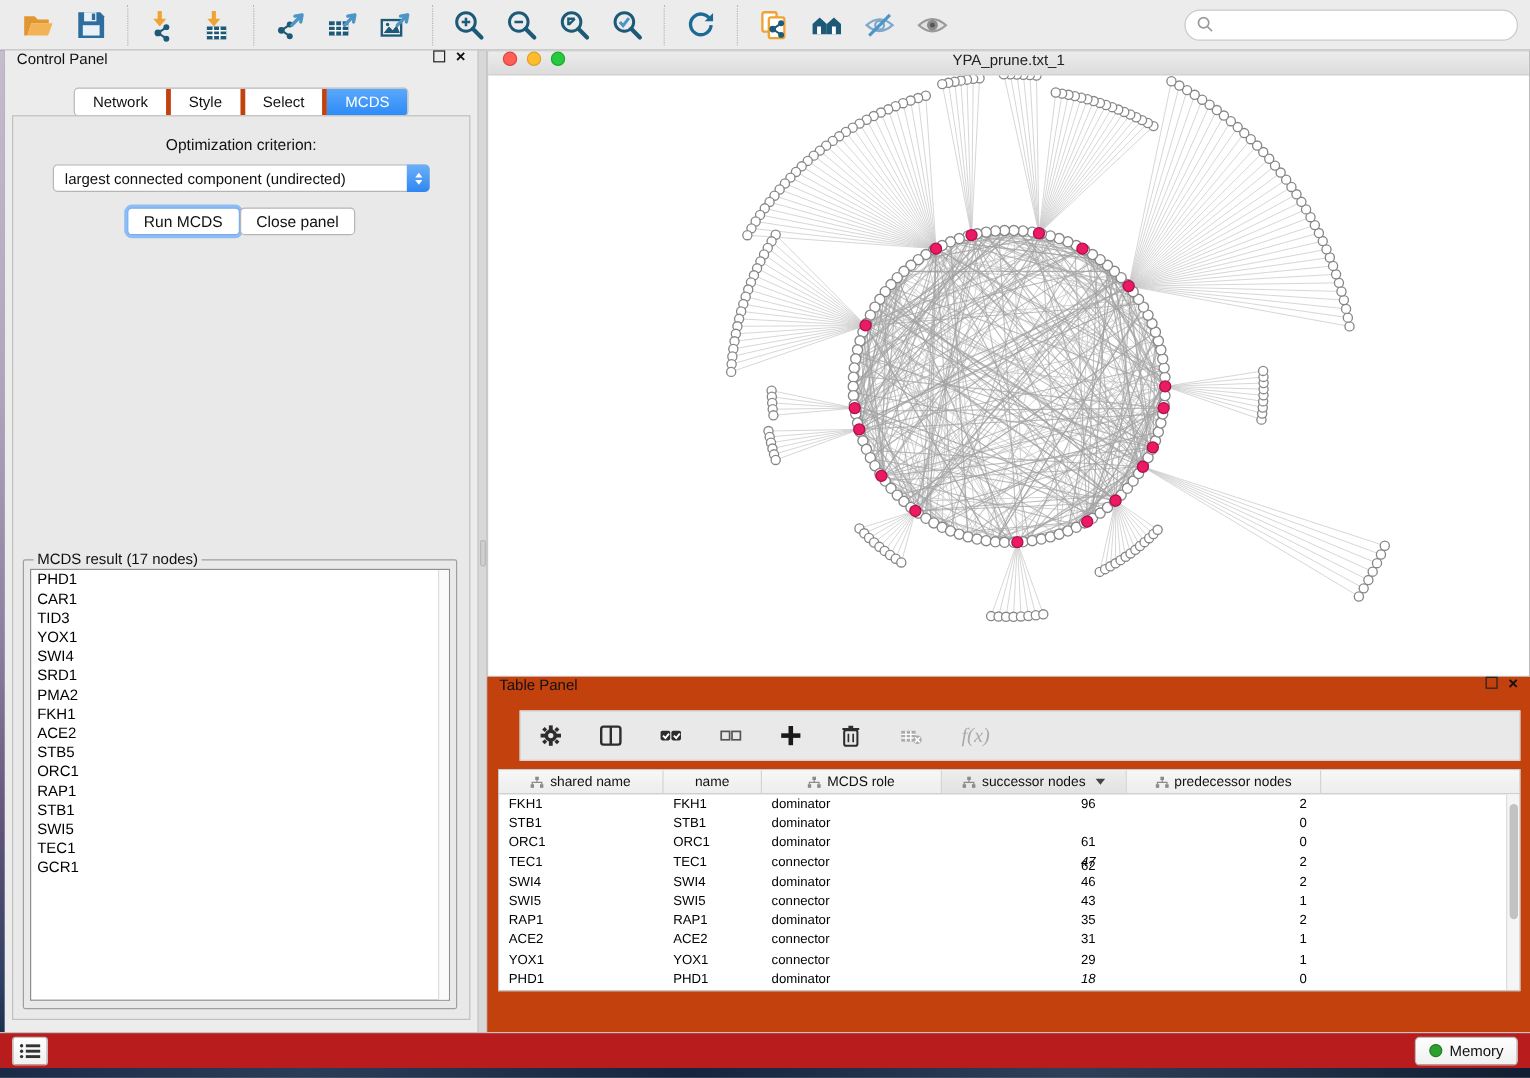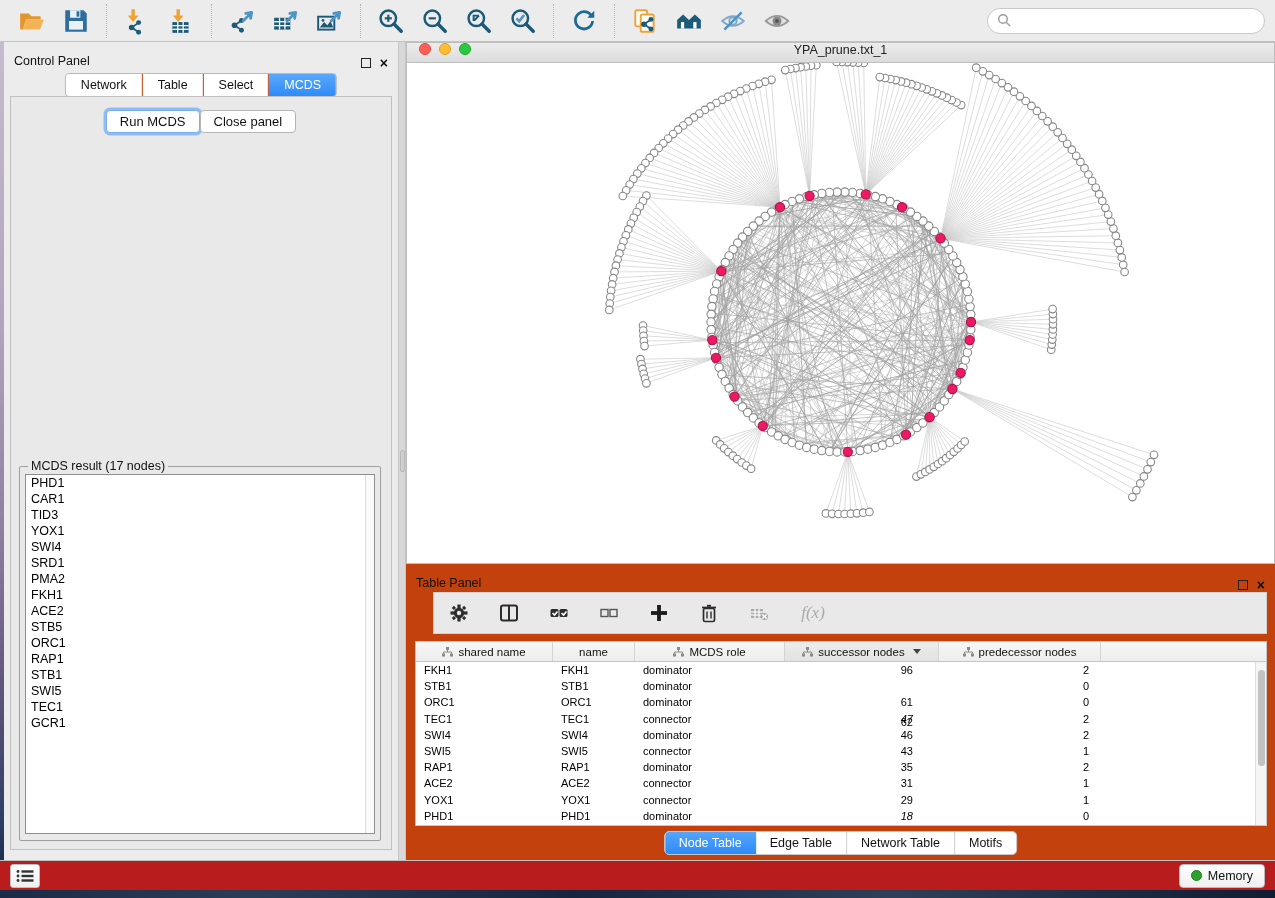--- a/index.html
+++ b/index.html
@@ -24,28 +24,28 @@
   .searchbox { margin-left:auto; width:278px; height:26px; background:#fff; border:1px solid #c9c9c9;
     border-radius:13px; display:flex; align-items:center; padding:0 9px; }
   .searchbox input { border:none; outline:none; flex:1; font-size:12px; font-family:"Liberation Sans",sans-serif;
     background:transparent; }
 
   
   .main { position:absolute; left:4px; top:42px; width:1271px; height:818px; background:#d8d8d8; }
 
   
   .control-panel { position:absolute; left:0; top:0; width:394px; height:818px; background:#ececec; }
-  .panel-titlerow { position:relative; height:26px; display:flex; align-items:flex-end; padding:0 10px; }
+  .panel-titlerow { position:relative; height:26px; display:flex; align-items:flex-start; padding:0 10px; }
   .panel-title { font-size:12.5px; color:#111; }
   .win-btns { margin-left:auto; display:flex; align-items:center; gap:9px; }
   .float-btn { width:10px; height:10px; border:1.6px solid #222; background:transparent; }
   .close-btn { font-size:14px; font-weight:bold; color:#111; line-height:10px; }
   .cp-tabs { position:absolute; left:50%; transform:translateX(-50%); top:31px; display:flex;
     background:#fff; border:1px solid #b9b9b9; border-radius:4px; overflow:hidden; }
-  .cp-tab { font-size:12.5px; padding:4px 15px; color:#111; border-right:1px solid #c2410c; }
+  .cp-tab { font-size:12.5px; padding:4px 15px; color:#111; border-right:4px solid #c2410c; }
   .cp-tab:last-child { border-right:none; }
   .cp-tab.active { background:linear-gradient(#5aa8fc,#2e8bf7); color:#fff; border-right:none; }
   .cp-body { position:absolute; left:6px; right:6px; top:54px; bottom:10px; background:#e9e9e9;
     border:1px solid #c0c0c0; }
   .opt-label { text-align:center; margin-top:16px; font-size:13px; color:#111; }
   .dropdown { margin:9px auto 0; width:314px; height:23px; background:#fff; border:1px solid #b5b5b5;
     border-radius:4px; display:flex; align-items:center; position:relative; }
   .dropdown-value { flex:1; font-size:12.5px; padding-left:9px; color:#111; white-space:nowrap; }
   .dropdown-spin { width:19px; height:23px; margin:-1px; border-radius:0 4px 4px 0;
     background:linear-gradient(#6cb1f9,#2f86f2); display:flex; flex-direction:column; align-items:center;
@@ -306,25 +306,33 @@
     <div class="control-panel">
       <div class="panel-titlerow">
         <span class="panel-title">Control Panel</span>
         <span class="win-btns">
           <span class="float-btn"></span>
           <span class="close-btn">×</span>
         </span>
       </div>
       <div class="cp-tabs" id="cp-tabs">
           <div class="cp-tab">Network</div>
-          <div class="cp-tab">Table</div>
+          <div class="cp-tab">Style</div>
           <div class="cp-tab">Select</div>
           <div class="cp-tab active">MCDS</div>
         </div>
       <div class="cp-body">
+        <div class="opt-label">Optimization criterion:</div>
+        <div class="dropdown">
+          <span class="dropdown-value">largest connected component (undirected)</span>
+          <span class="dropdown-spin">
+            <span class="spin-up"></span>
+              <span class="spin-dn"></span>
+          </span>
+        </div>
         <div class="btn-row">
           <button class="push-btn focused">Run MCDS</button>
           <button class="push-btn">Close panel</button>
         </div>
         <div class="result-box">
           <span class="result-legend">MCDS result (17 nodes)</span>
           <div class="result-list" id="result-list">
               <div class="result-item">PHD1</div>
               <div class="result-item">CAR1</div>
               <div class="result-item">TID3</div>
@@ -1424,26 +1432,20 @@
                 <div class="td left" style="width: 82px;">PHD1</div>
                 <div class="td left" style="width: 150px;">dominator</div>
                 <div class="td right" style="width: 154px; padding-right: 26px; font-style: italic;">18</div>
                 <div class="td right" style="width: 162px; padding-right: 12px;">0</div>
               </div>
             </div>
           <div class="tp-scroll">
             <div class="tp-thumb"></div>
           </div>
         </div>
-        <div class="tp-tabs" id="tp-tabs">
-            <div class="tp-tab active">Node Table</div>
-            <div class="tp-tab">Edge Table</div>
-            <div class="tp-tab">Network Table</div>
-            <div class="tp-tab">Motifs</div>
-          </div>
       </div>
     </div>
   </div>
 
   <div class="statusbar">
     <button class="list-btn">
       <svg width="18" height="14" viewBox="0 0 18 14">
         <circle cx="2" cy="2.5" r="1.4" fill="#333"></circle>
           <rect x="5.5" y="1.3" width="12" height="2.4" fill="#333"></rect>
         <circle cx="2" cy="7" r="1.4" fill="#333"></circle>

